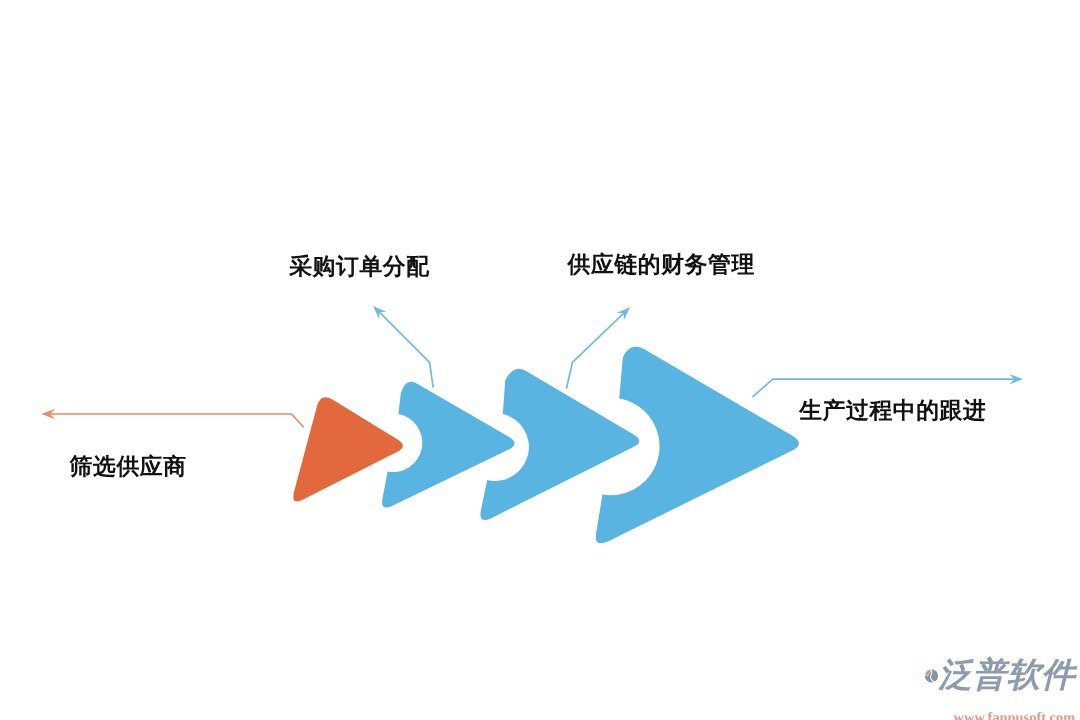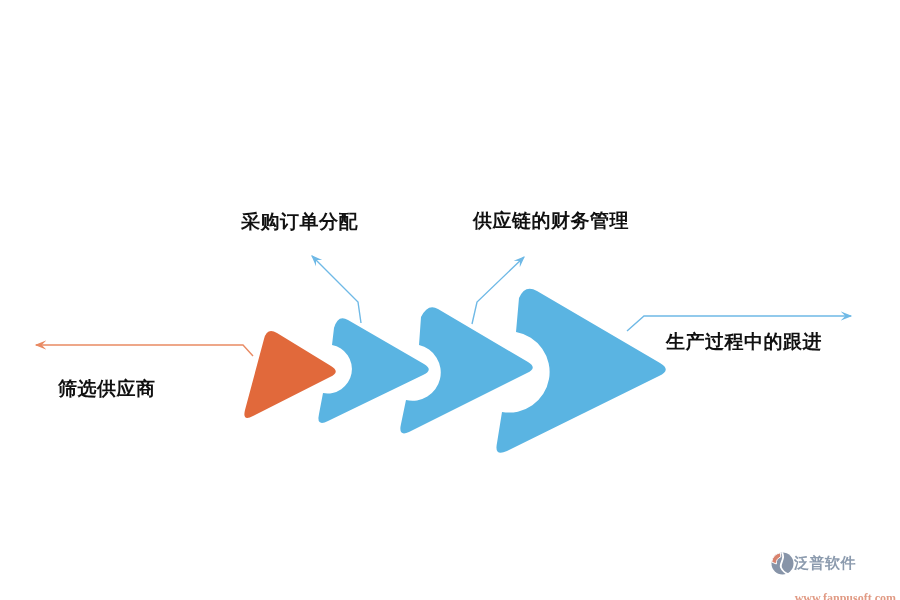--- a/index.html
+++ b/index.html
@@ -30,26 +30,27 @@
     position:absolute;
     left:770px;top:550px;
     width:126px;
     text-align:center;
   }
   .wm-row{
     display:flex;align-items:center;justify-content:flex-start;
     height:26px;
   }
   .wm-brand{
-    font-size:15px;
+    font-size:28px;
     font-weight:bold;
     color:#8C9BAE;
     letter-spacing:0.5px;
     line-height:26px;
     white-space:nowrap;
+    font-style:italic;
   }
   .wm-url{
     font-family:"Liberation Serif","DejaVu Serif",serif;
     font-size:12px;
     font-weight:bold;
     color:#E19A84;
     margin-top:15px;
     white-space:nowrap;
     text-align:right;
   }

